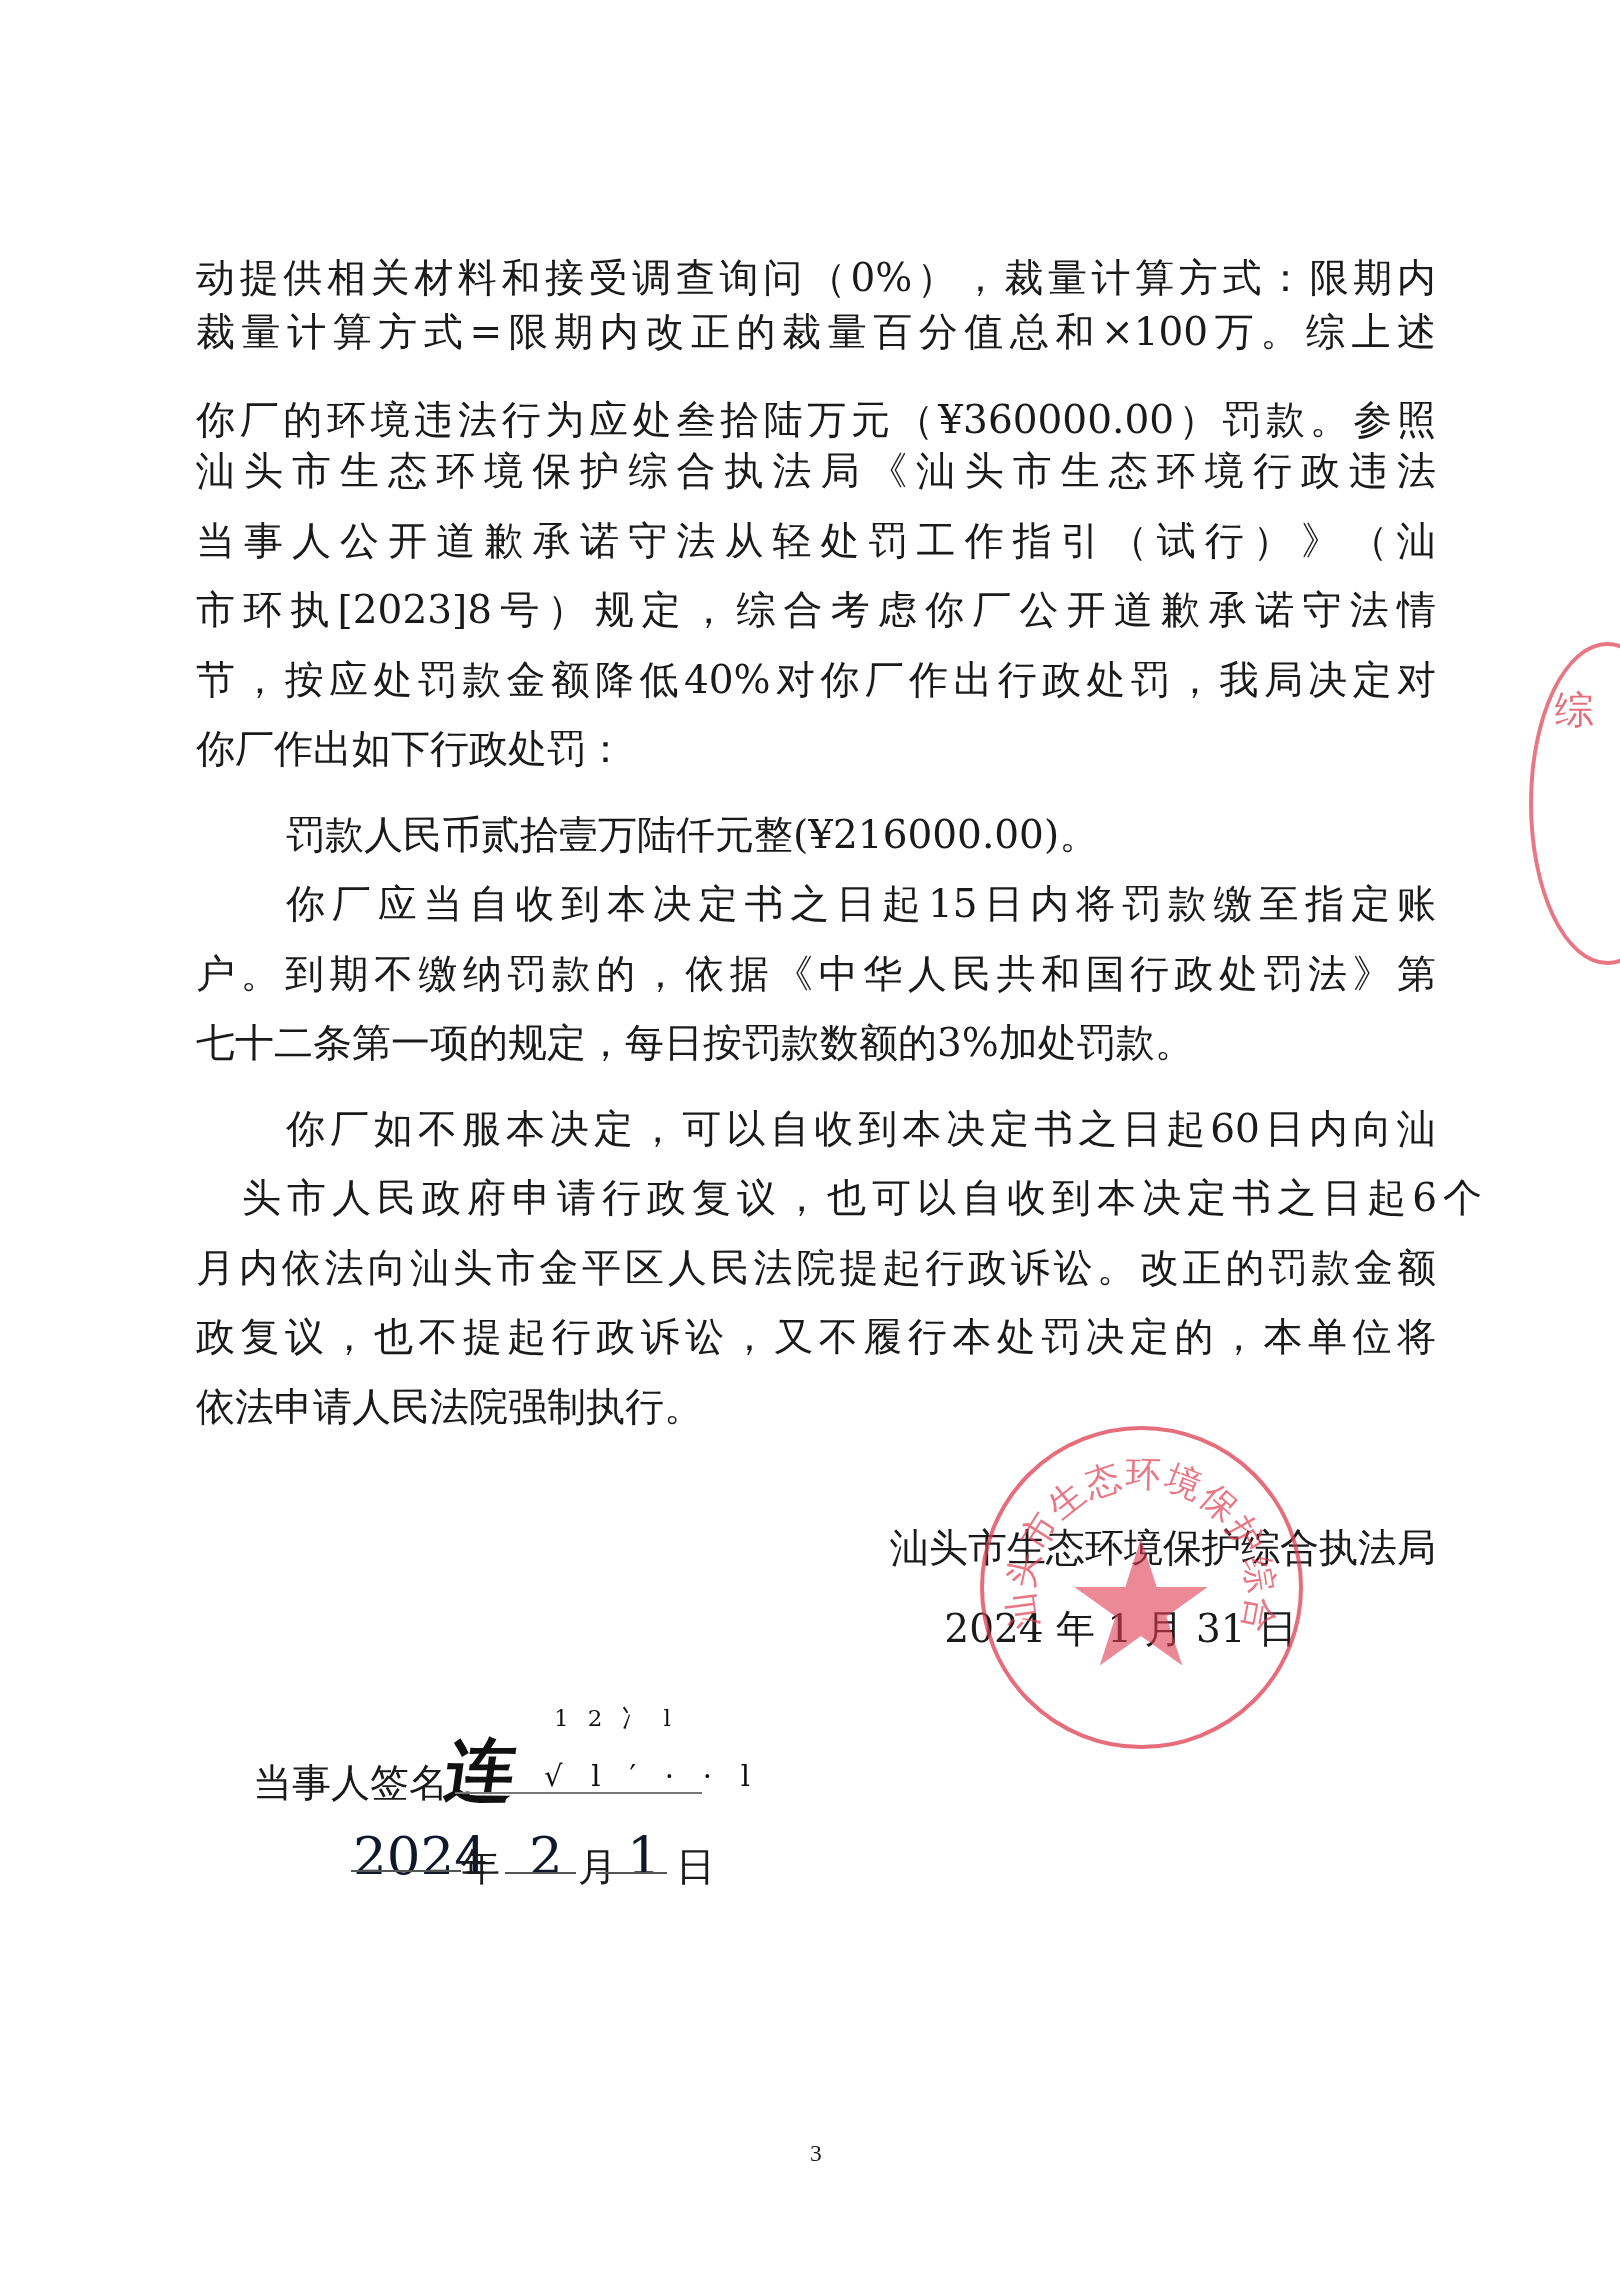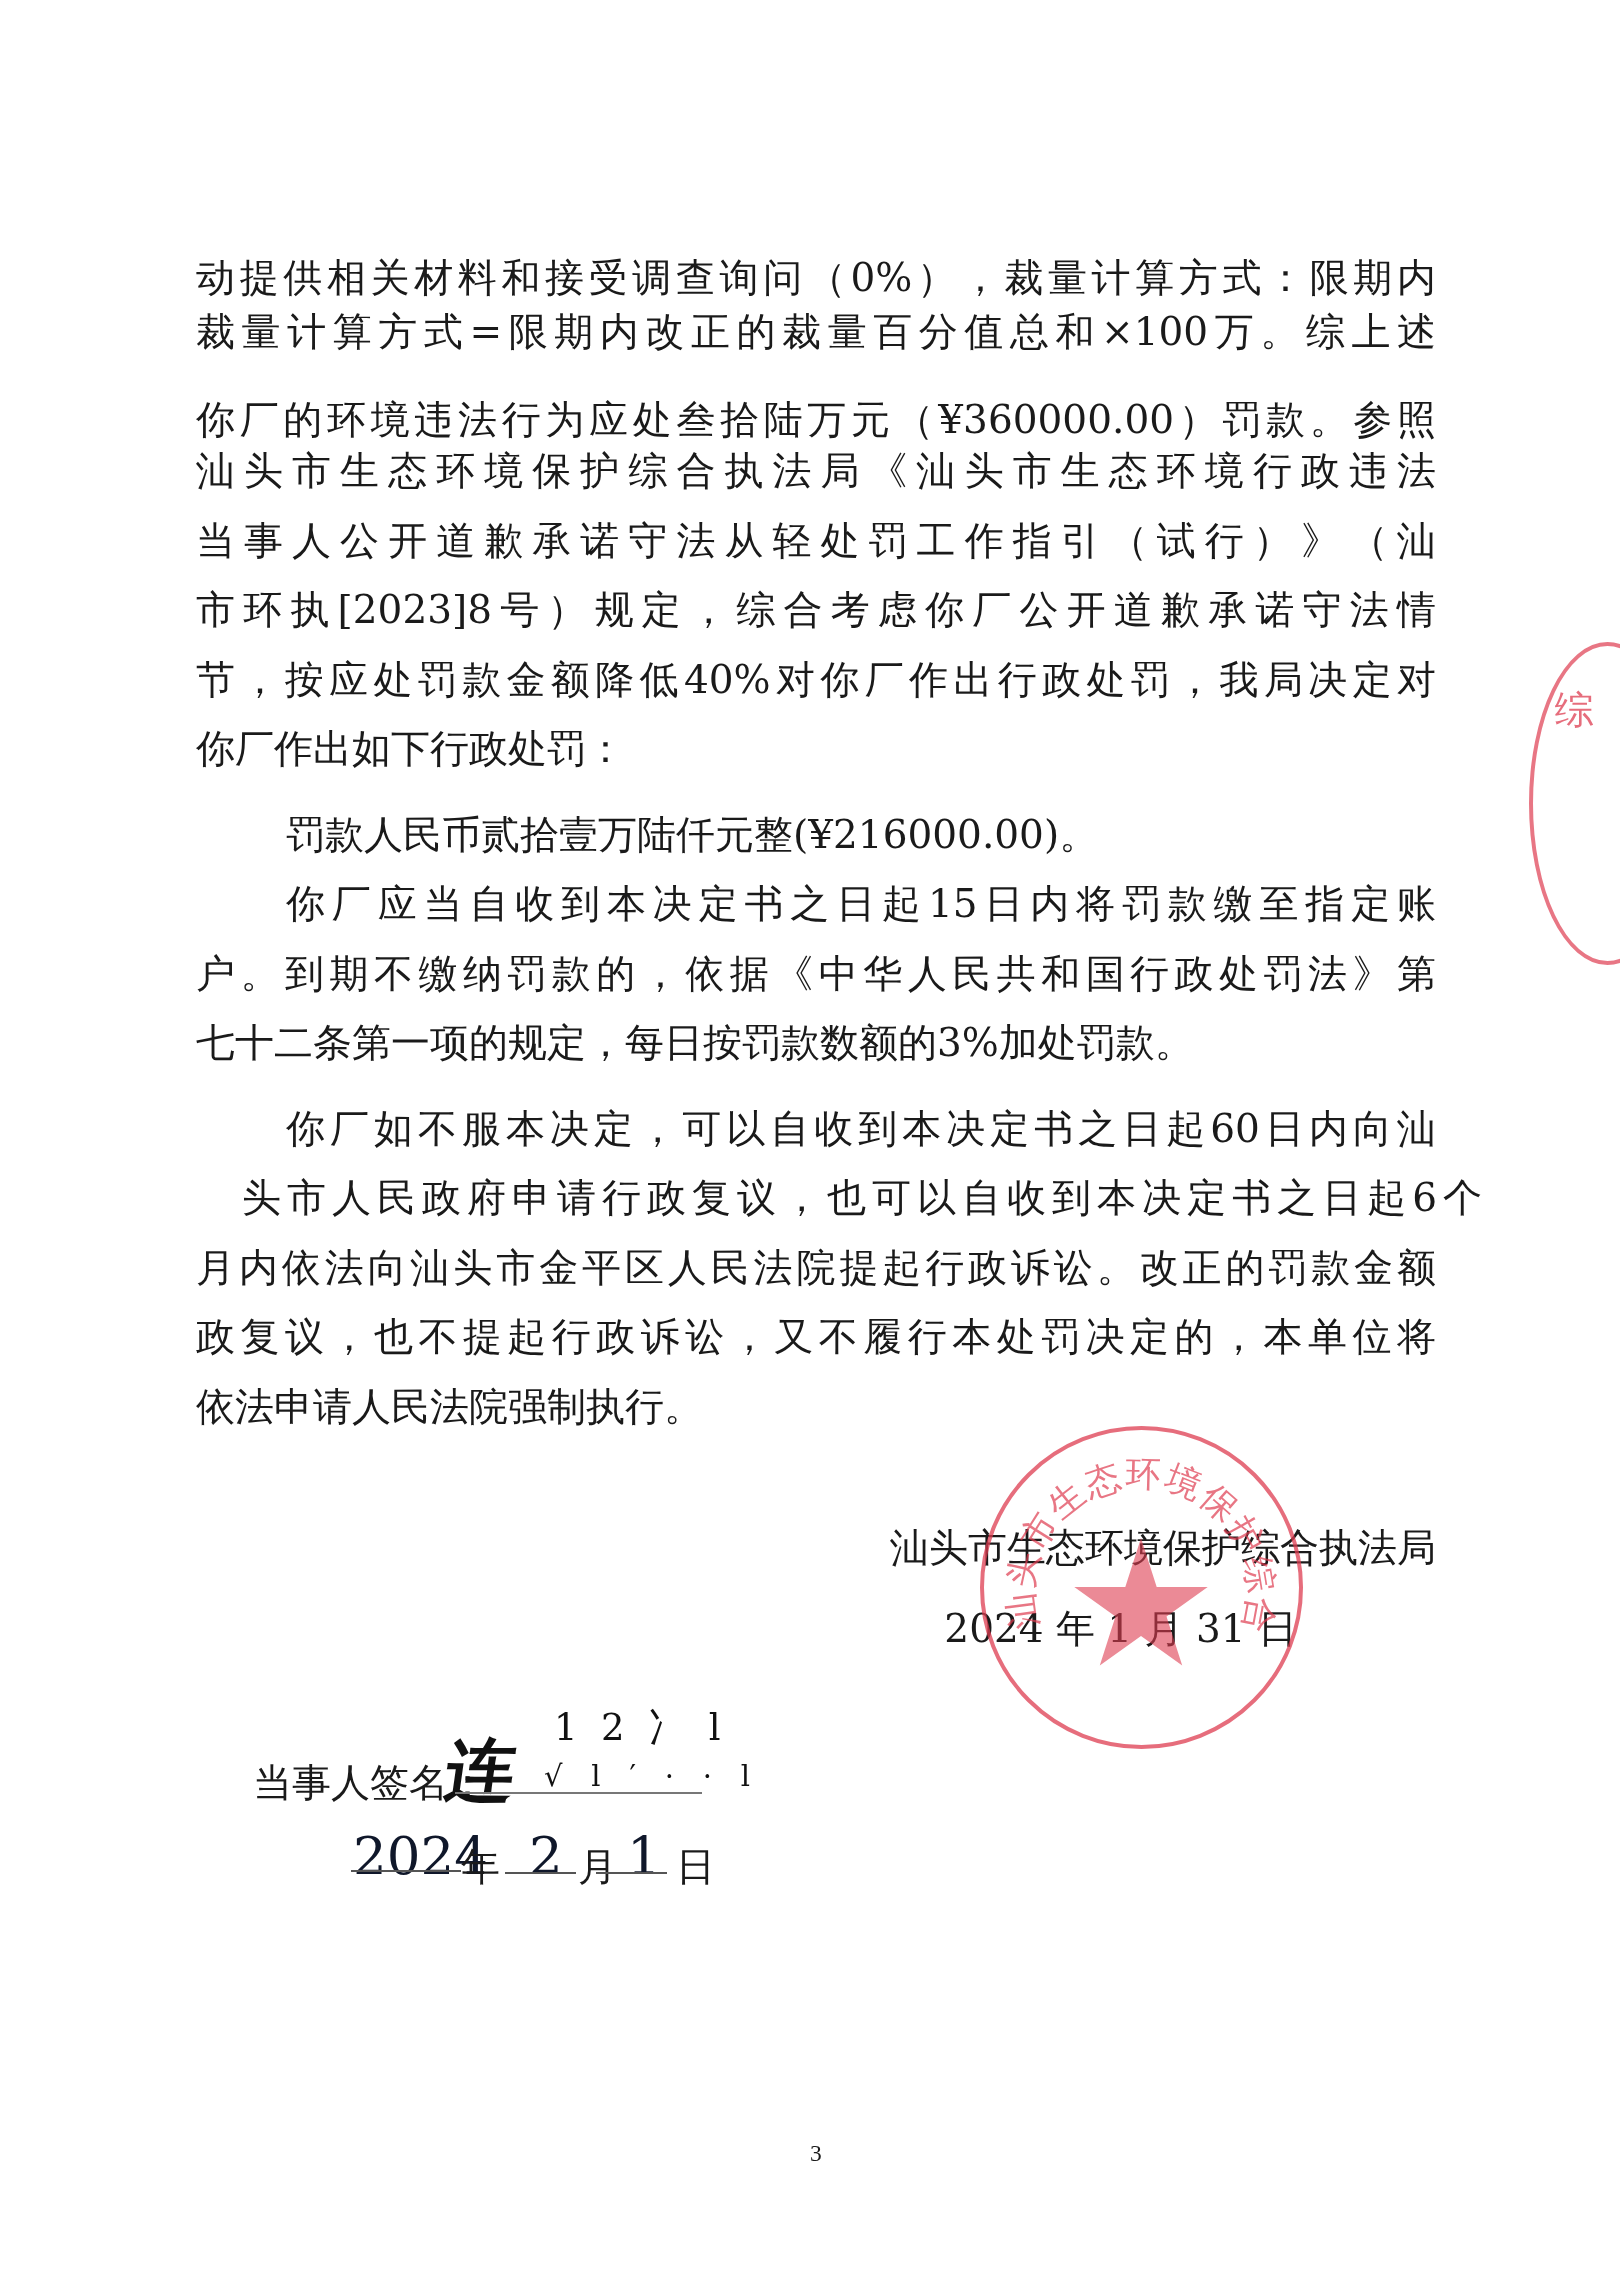--- a/index.html
+++ b/index.html
@@ -120,21 +120,21 @@
       left: 544px;
       top: 1759px;
       font-size: 29px;
       color: #111;
       letter-spacing: 9.8px;
     }
     .hand-top {
       position: absolute;
       left: 554px;
       top: 1703px;
-      font-size: 37px;
+      font-size: 23px;
       color: #111;
       letter-spacing: 5.9px;
     }
     .date-row {
       position: absolute;
       top: 1843px;
       font-size: 39px;
       line-height: 47px;
       white-space: nowrap;
     }

